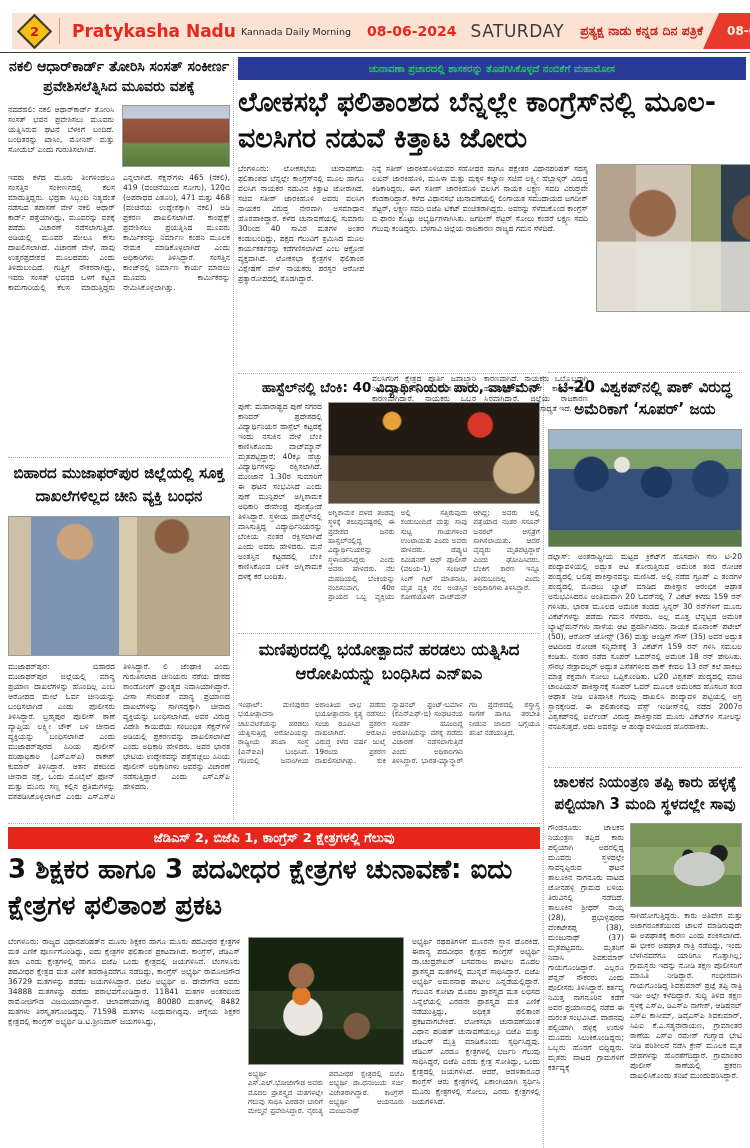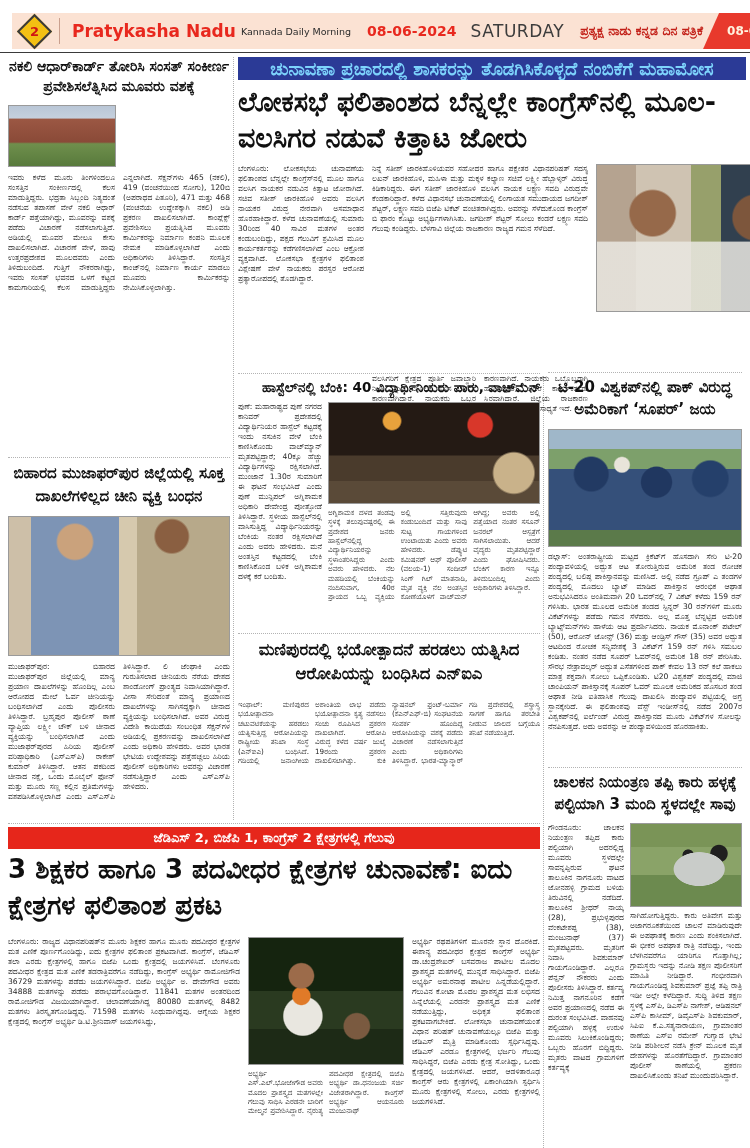--- a/index.html
+++ b/index.html
@@ -19,21 +19,21 @@
   .diamond span{transform:rotate(-45deg);color:#d01414;font-weight:800;font-size:13px;}
   .mh-div{width:1px;height:26px;background:#caa08e;flex:0 0 auto;}
   .mh-name{font-size:17px;font-weight:800;color:#e8281e;margin:0 5px 0 12px;white-space:nowrap;}
   .mh-tag{font-size:9.5px;color:#2c2c2c;white-space:nowrap;}
   .mh-date{font-size:14px;font-weight:800;color:#e8281e;margin-left:16px;white-space:nowrap;}
   .mh-day{font-size:17px;color:#3c3c3c;margin-left:14px;letter-spacing:.5px;white-space:nowrap;}
   .mh-ktitle{font-size:12.5px;font-weight:700;color:#c21f17;margin-left:16px;white-space:nowrap;}
   .mh-datebox{margin-left:auto;align-self:stretch;background:#e8392c;color:#fff3df;font-weight:700;
               font-size:12px;display:flex;align-items:center;padding:0 12px 0 24px;
               clip-path:polygon(16px 0,100% 0,100% 100%,0 100%);white-space:nowrap;}
-  .kicker-blue{background:#2b3a96;color:#7dd3fc;font-weight:700;font-size:18px;
+  .kicker-blue{background:#2b3a96;color:#22c55e;font-weight:700;font-size:10px;
                display:flex;align-items:center;justify-content:center;overflow:hidden;white-space:nowrap;}
   .kicker-red{background:#e6261b;color:#ffffff;font-weight:700;font-size:13px;
               display:flex;align-items:center;justify-content:center;overflow:hidden;white-space:nowrap;}
 </style>
 </head>
 <body>
 
 <div class="page">
 
   <div class="abs masthead" style="left:12px;top:13px;width:726px;height:36px;">
@@ -55,20 +55,21 @@
   <div class="abs hsep" style="left:8px;top:457px;width:222px;"></div>
   <div class="abs hsep" style="left:238px;top:373px;width:302px;"></div>
   <div class="abs hsep" style="left:548px;top:372px;width:194px;"></div>
   <div class="abs hsep" style="left:238px;top:633px;width:302px;"></div>
   <div class="abs hsep" style="left:548px;top:767px;width:194px;"></div>
   <div class="abs hsep" style="left:8px;top:823px;width:532px;"></div>
 
   <div class="abs" style="left:8px;top:57px;width:222px;">
     <div class="head" style="font-size:14px;line-height:1.4;text-align:center;height:44px;">ನಕಲಿ ಆಧಾರ್‌ಕಾರ್ಡ್ ತೋರಿಸಿ ಸಂಸತ್ ಸಂಕೀರ್ಣ ಪ್ರವೇಶಿಸಲೆತ್ನಿಸಿದ ಮೂವರು ವಶಕ್ಕೆ</div>
     <div style="display:flex;gap:8px;margin-top:4px;">
+      <div class="body-sm" style="width:106px;height:62px;">ನವದೆಹಲಿ: ನಕಲಿ ಆಧಾರ್‌ಕಾರ್ಡ್ ತೋರಿಸಿ ಸಂಸತ್ ಭವನ ಪ್ರವೇಶಿಸಲು ಮೂವರು ಯತ್ನಿಸಿರುವ ಘಟನೆ ಬೆಳಕಿಗೆ ಬಂದಿದೆ. ಬಂಧಿತರನ್ನು ಖಾಸಿಂ, ಮೋನಿಶ್ ಮತ್ತು ಸೋಯೆಬ್ ಎಂದು ಗುರುತಿಸಲಾಗಿದೆ.</div>
       <div class="ph" style="width:108px;height:62px;background:
             linear-gradient(180deg,#b9c6d6 0%,#c5d0dd 20%,#9b5743 22%,#8a4a38 60%,#6f8f4c 63%,#587a3c 100%);"></div>
     </div>
     <div class="body-sm" style="margin-top:6px;height:288px;column-count:2;column-gap:8px;">ಇವರು ಕಳೆದ ಮೂರು ತಿಂಗಳಿಂದಲೂ ಸಂಸತ್ತಿನ ಸಂಕೀರ್ಣದಲ್ಲಿ ಕೆಲಸ ಮಾಡುತ್ತಿದ್ದರು. ಭದ್ರತಾ ಸಿಬ್ಬಂದಿ ನಿತ್ಯದಂತೆ ನಡೆಸುವ ತಪಾಸಣೆ ವೇಳೆ ನಕಲಿ ಆಧಾರ್ ಕಾರ್ಡ್ ಪತ್ತೆಯಾಗಿದ್ದು, ಮೂವರನ್ನು ವಶಕ್ಕೆ ಪಡೆದು ವಿಚಾರಣೆ ನಡೆಸಲಾಗುತ್ತಿದೆ. ಅಡಿಯಲ್ಲಿ ಮೂವರ ಮೇಲೂ ಕೇಸು ದಾಖಲಿಸಲಾಗಿದೆ. ವಿಚಾರಣೆ ವೇಳೆ, ಹಾವು ಉತ್ತರಪ್ರದೇಶದ ಮೂಲದವರು ಎಂದು ತಿಳಿದುಬಂದಿದೆ. ಗುತ್ತಿಗೆ ನೌಕರರಾಗಿದ್ದು, ಇವರು ಸಂಸತ್ ಭವನದ ಒಳಗೆ ಕಟ್ಟಡ ಕಾಮಗಾರಿಯಲ್ಲಿ ಕೆಲಸ ಮಾಡುತ್ತಿದ್ದರು ಎನ್ನಲಾಗಿದೆ. ಸೆಕ್ಷನ್‌ಗಳು 465 (ನಕಲಿ), 419 (ವಂಚನೆಯಿಂದ ಸೋಗು), 120ಬಿ (ಅಪರಾಧದ ಪಿತೂರಿ), 471 ಮತ್ತು 468 (ವಂಚನೆಯ ಉದ್ದೇಶಕ್ಕಾಗಿ ನಕಲಿ) ಅಡಿ ಪ್ರಕರಣ ದಾಖಲಿಸಲಾಗಿದೆ. ಕಾಂಪ್ಲೆಕ್ಸ್ ಪ್ರವೇಶಿಸಲು ಪ್ರಯತ್ನಿಸಿದ ಮೂವರು ಕಾರ್ಮಿಕರನ್ನು ನಿರ್ಮಾಣ ಕಂಪನಿ ಮೂಲಕ ನೇಮಕ ಮಾಡಿಕೊಳ್ಳಲಾಗಿದೆ ಎಂದು ಅಧಿಕಾರಿಗಳು ತಿಳಿಸಿದ್ದಾರೆ. ಸಂಸತ್ತಿನ ಕಾಂಜ್‌ನಲ್ಲಿ ನಿರ್ಮಾಣ ಕಾರ್ಯ ಮಾಡಲು ಮೂವರು ಕಾರ್ಮಿಕರನ್ನು ನೇಮಿಸಿಕೊಳ್ಳಲಾಗಿತ್ತು.</div>
   </div>
 
   <div class="abs" style="left:238px;top:57px;width:508px;">
     <div class="kicker-blue" style="height:23px;">ಚುನಾವಣಾ ಪ್ರಚಾರದಲ್ಲಿ ಶಾಸಕರನ್ನು ತೊಡಗಿಸಿಕೊಳ್ಳದೆ ನಂಬಿಕೆಗೆ ಮಹಾಮೋಸ</div>
     <div class="head" style="margin-top:4px;font-size:27px;line-height:1.32;height:74px;">ಲೋಕಸಭೆ ಫಲಿತಾಂಶದ ಬೆನ್ನಲ್ಲೇ ಕಾಂಗ್ರೆಸ್‌ನಲ್ಲಿ ಮೂಲ-ವಲಸಿಗರ ನಡುವೆ ಕಿತ್ತಾಟ ಜೋರು</div>
     <div style="display:grid;grid-template-columns:126px 216px 1fr;grid-column-gap:8px;margin-top:6px;">

